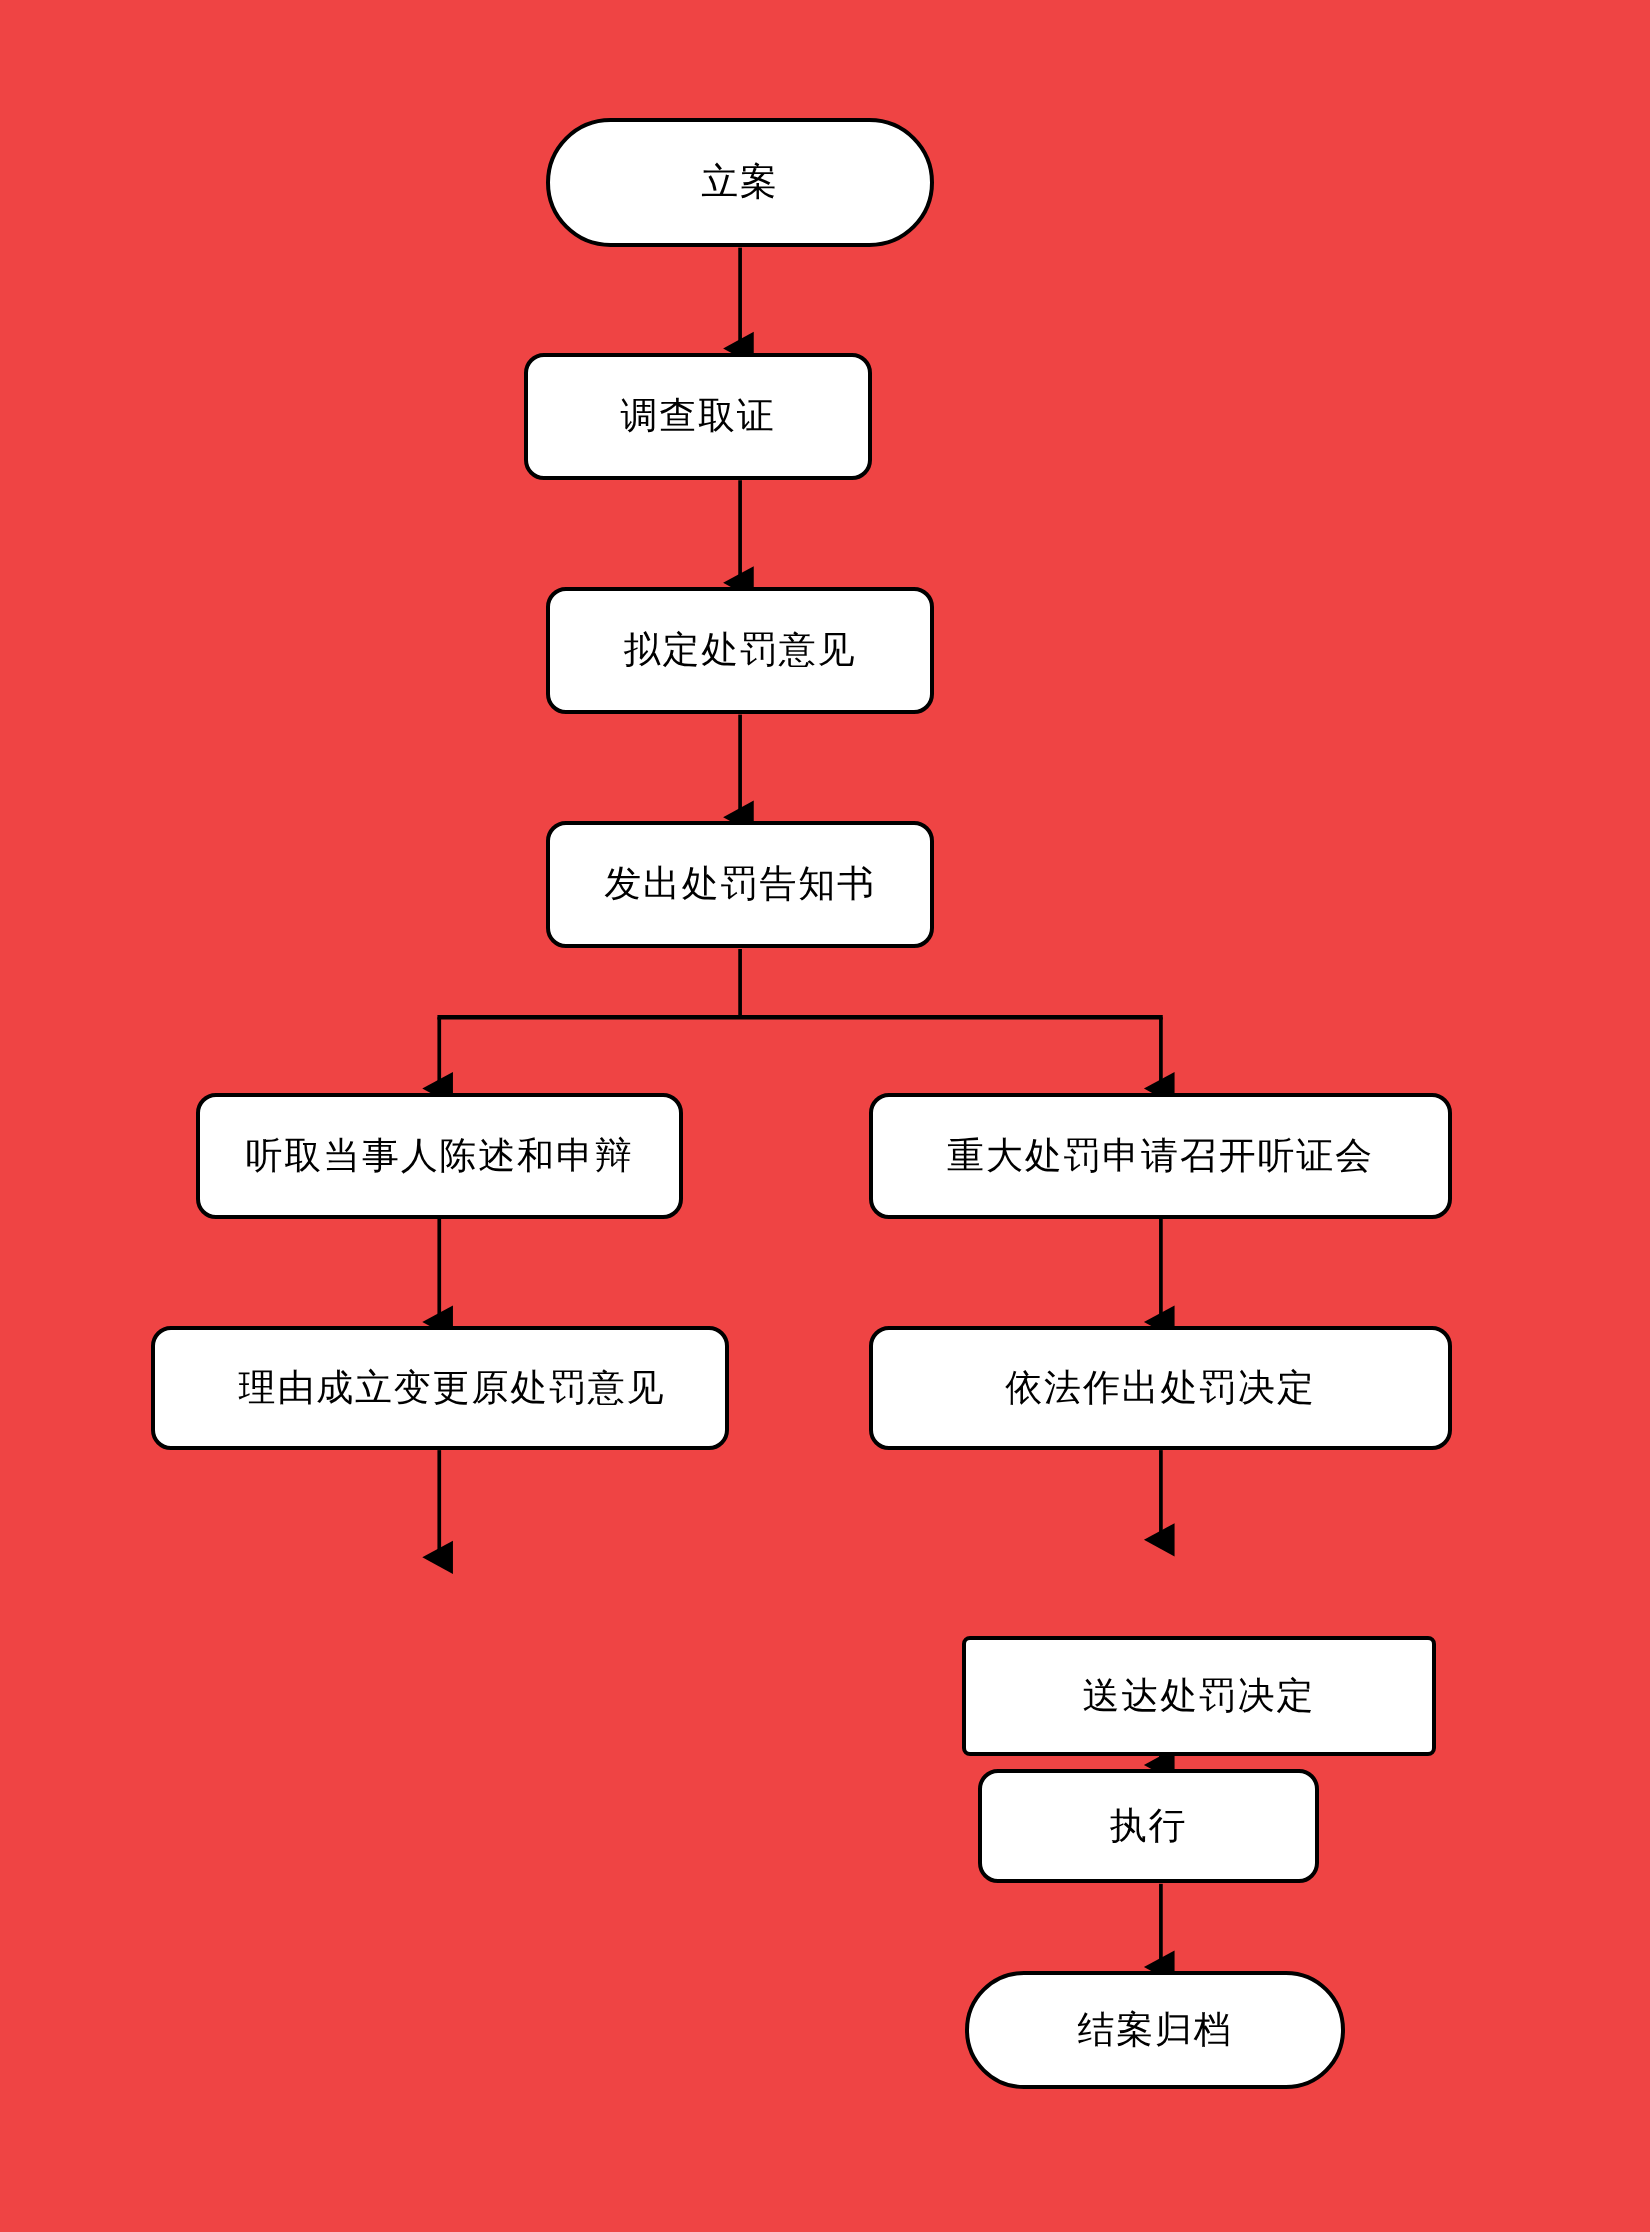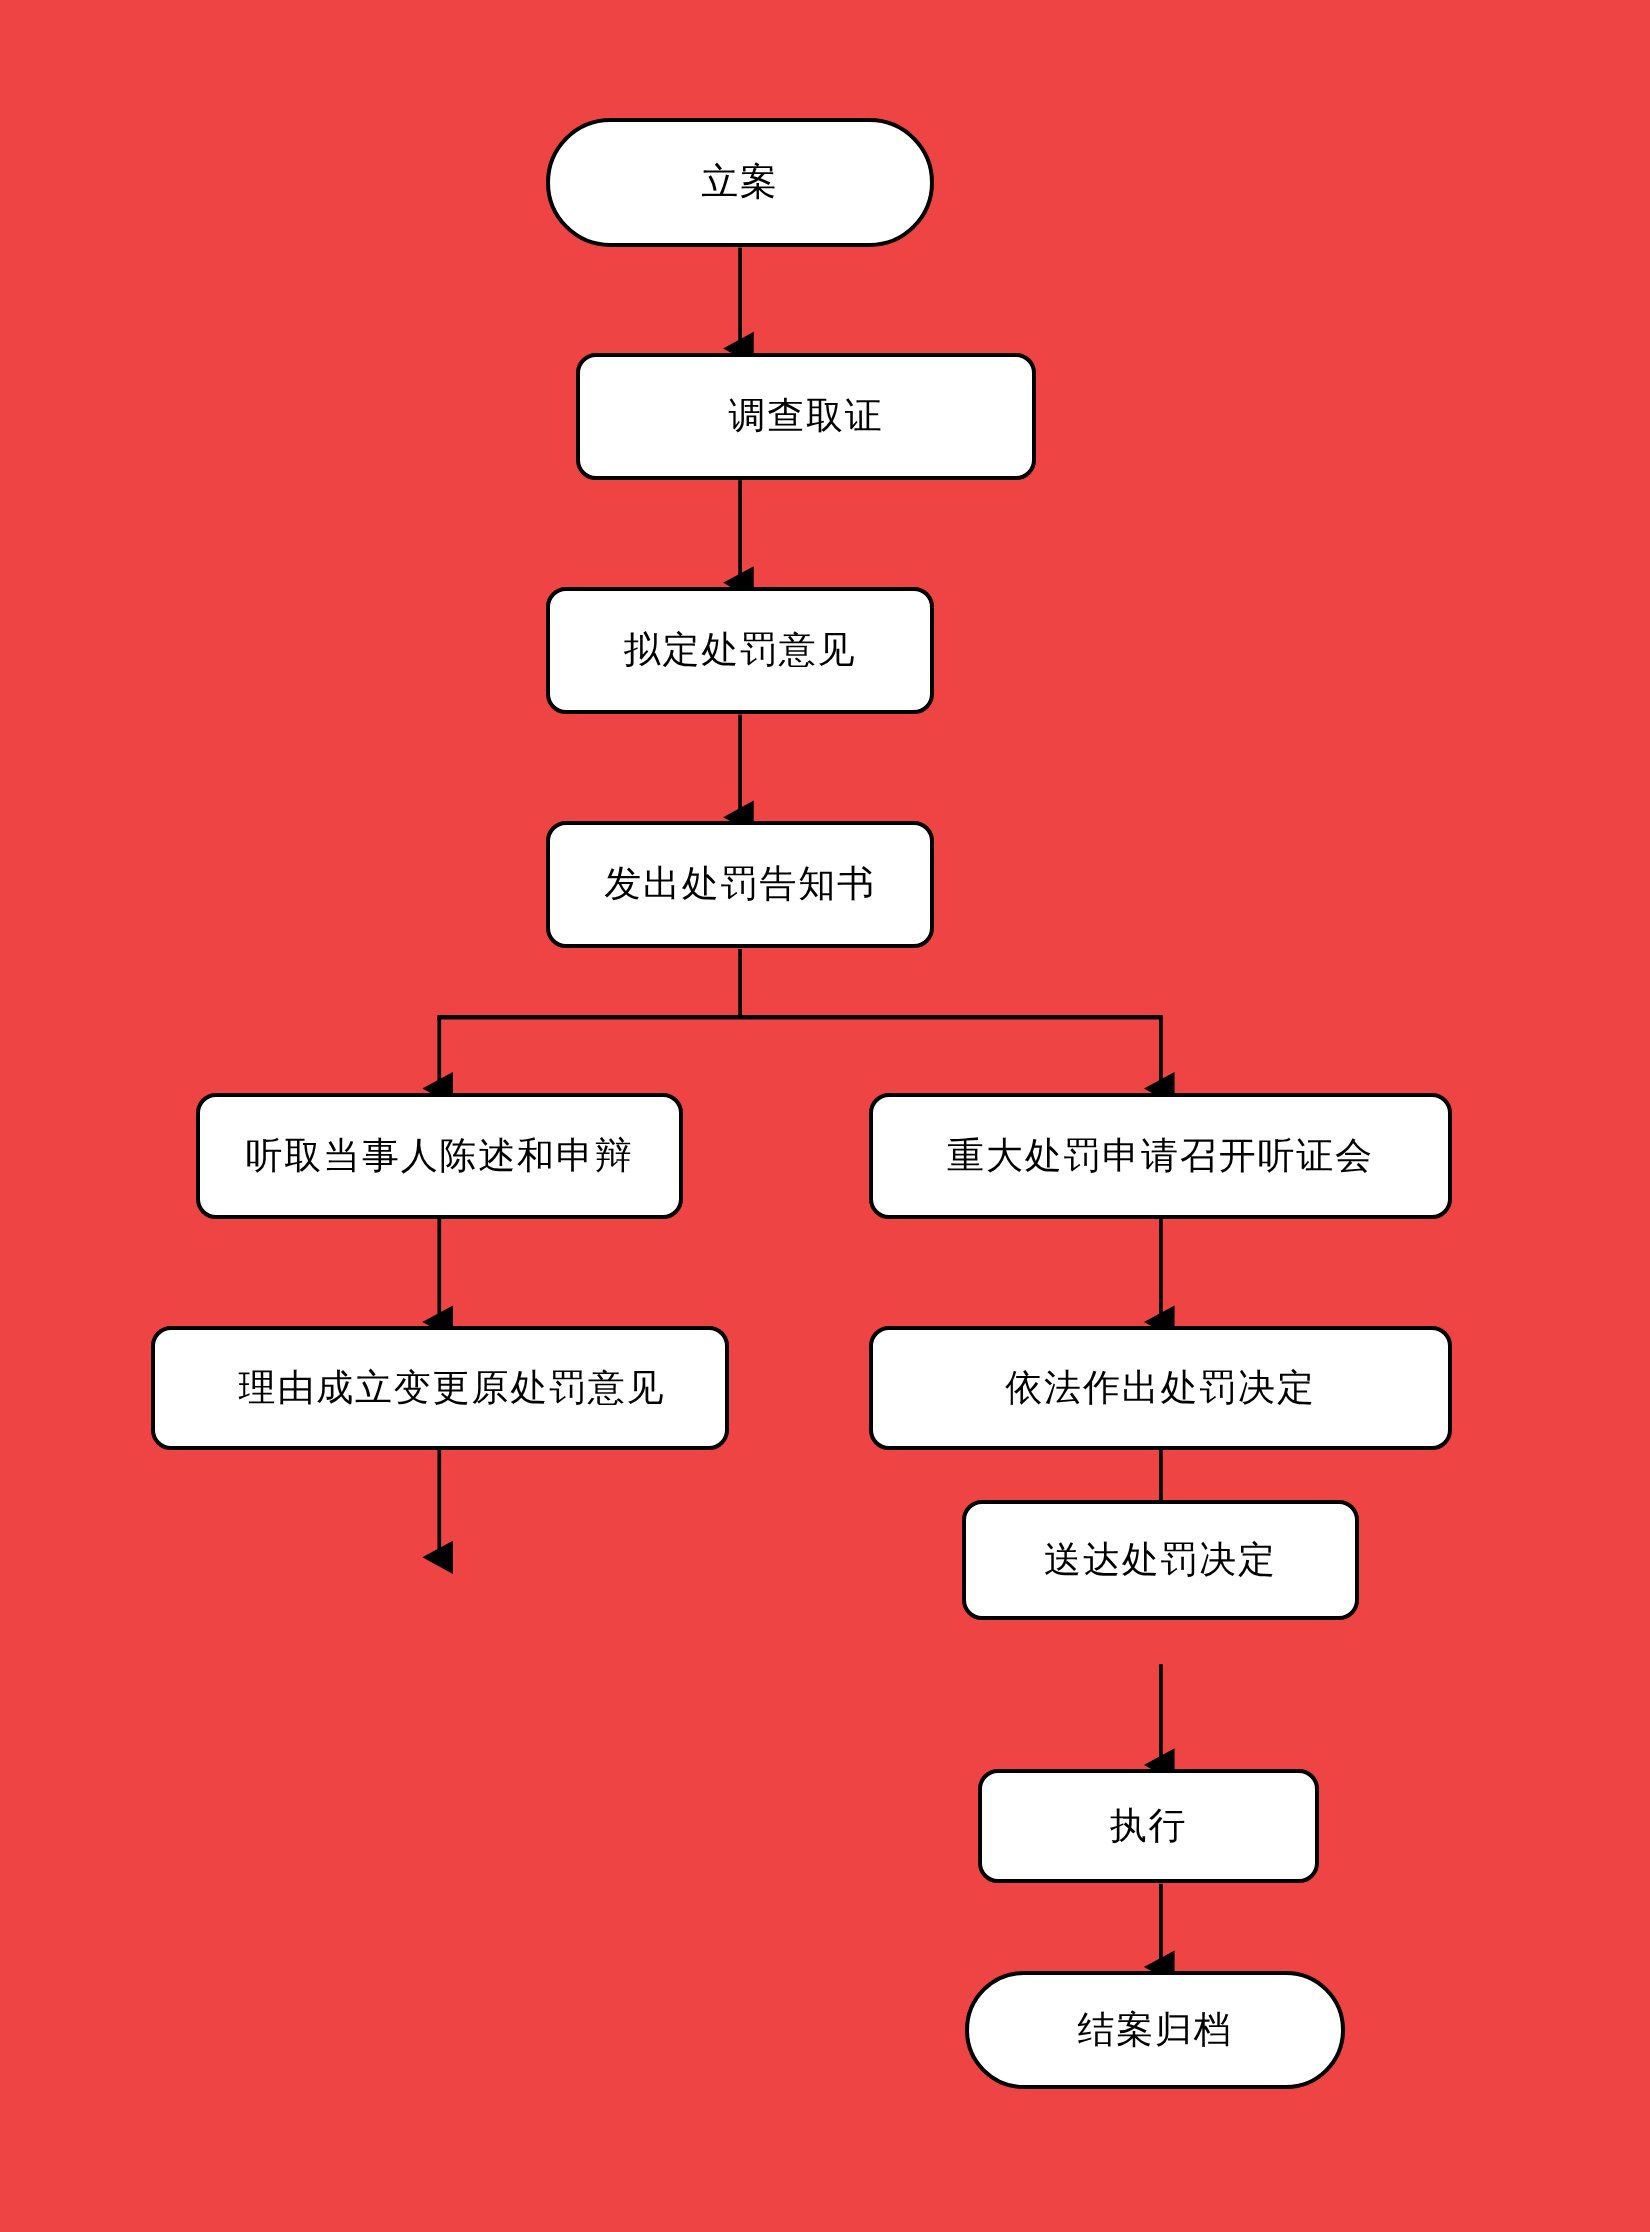--- a/index.html
+++ b/index.html
@@ -80,21 +80,21 @@
 
     <line x1="1258" y1="1803" x2="1258" y2="1913" stroke="#000000" stroke-width="4" marker-end="url(#arrowhead)"></line>
 
     <line x1="1258" y1="2041" x2="1258" y2="2132" stroke="#000000" stroke-width="4" marker-end="url(#arrowhead)"></line>
   </svg>
 
   <div class="node stadium" style="left:546px; top:118px; width:388px; height:129px;">
     <span class="node-label">立案</span>
   </div>
 
-  <div class="node rect" style="left:576px; top:353px; width:460px; height:127px;">
+  <div class="node rect" style="left:524px; top:353px; width:348px; height:127px;">
     <span class="node-label">调查取证</span>
   </div>
 
   <div class="node rect" style="left:546px; top:587px; width:388px; height:127px;">
     <span class="node-label">拟定处罚意见</span>
   </div>
 
   <div class="node rect" style="left:546px; top:821px; width:388px; height:127px;">
     <span class="node-label">发出处罚告知书</span>
   </div>
@@ -109,21 +109,21 @@
 
   <div class="node rect" style="left:151px; top:1326px; width:578px; height:124px;padding-left:24px;">
     <span class="node-label">理由成立变更原处罚意见</span>
   </div>
 
   <div class="node rect" style="left:869px; top:1326px; width:583px; height:124px;">
     <span class="node-label">依法作出处罚决定</span>
   </div>
 
 
-  <div class="node rect" style="left:962px; top:1500px; width:397px; height:120px;">
+  <div class="node rect" style="left:962px; top:1636px; width:474px; height:120px;border-radius:8px;">
     <span class="node-label">送达处罚决定</span>
   </div>
 
   <div class="node rect" style="left:978px; top:1769px; width:341px; height:114px;">
     <span class="node-label">执行</span>
   </div>
 
   <div class="node stadium" style="left:965px; top:1971px; width:380px; height:118px;">
     <span class="node-label">结案归档</span>
   </div>

